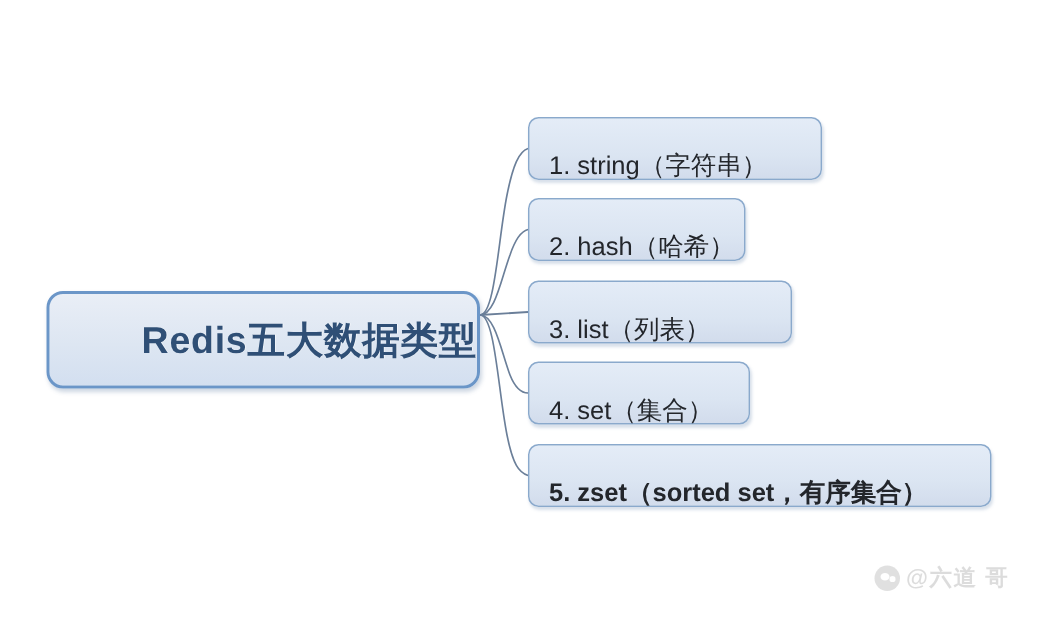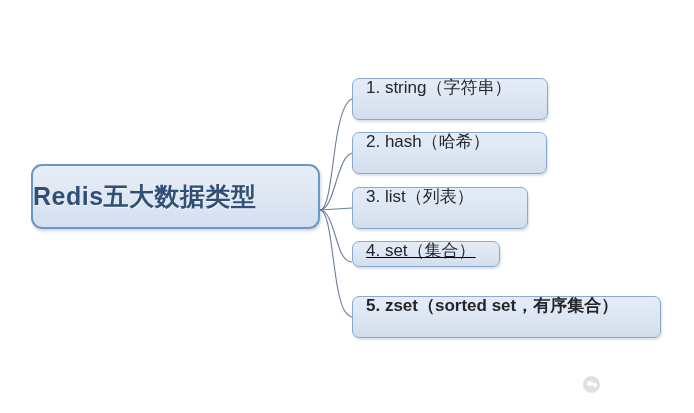--- a/index.html
+++ b/index.html
@@ -25,64 +25,64 @@
     top: 0;
     width: 694px;
     height: 413px;
     pointer-events: none;
   }
 
   
   .root-node {
     position: absolute;
     left: 31px;
-    top: 164px;
+    top: 194px;
     width: 289px;
     height: 65px;
     box-sizing: border-box;
     border: 2px solid #6b96c8;
     border-radius: 11px;
     background: linear-gradient(180deg, #e9eef6 0%, #dde6f2 55%, #d3dff0 100%);
     box-shadow: 1px 2px 3px rgba(90,120,160,0.30);
     display: flex;
     align-items: center;
-    justify-content: flex-start;
+    justify-content: flex-end;
   }
   .root-label {
     font-size: 25px;
     font-weight: bold;
     color: #2f4f76;
     letter-spacing: 0.5px;
     white-space: nowrap;
     text-shadow: 0.5px 0.5px 0 rgba(255,255,255,0.7);
   }
 
   
   .leaf-node {
     position: absolute;
     box-sizing: border-box;
     border: 1px solid #8aa9cc;
     border-radius: 7px;
     background: linear-gradient(180deg, #e4ecf7 0%, #dbe5f2 60%, #d2dcec 100%);
     box-shadow: 1px 2px 2px rgba(100,130,170,0.25);
     display: flex;
-    align-items: flex-start;
+    align-items: flex-end;
     padding-left: 13px;
   }
   .leaf-label {
     font-size: 17px;
     color: #23262b;
     white-space: nowrap;
     line-height: 1;
   }
 
   .leaf-1 { left: 352px; top: 78px;  width: 196px; height: 42px; }
-  .leaf-2 { left: 352px; top: 132px; width: 195px; height: 42px; }
+  .leaf-2 { left: 352px; top: 132px; width: 145px; height: 42px; }
   .leaf-3 { left: 352px; top: 187px; width: 176px; height: 42px; }
-  .leaf-4 { left: 352px; top: 241px; width: 148px; height: 26px; text-decoration: underline; }
+  .leaf-4 { left: 352px; top: 241px; width: 148px; height: 42px; }
   .leaf-5 { left: 352px; top: 296px; width: 309px; height: 42px; font-weight: bold; }
 
   
   .watermark {
     position: absolute;
     left: 583px;
     top: 376px;
     display: flex;
     align-items: center;
     gap: 4px;
@@ -159,15 +159,16 @@
   <div class="leaf-node leaf-4">
     <span class="leaf-label">4. set（集合）</span>
   </div>
 
   <div class="leaf-node leaf-5">
     <span class="leaf-label">5. zset（sorted set，有序集合）</span>
   </div>
 
   <div class="watermark">
     <span class="wm-logo"></span>
+    <span class="wm-text">@六道 哥</span>
   </div>
 
 </div>
 
 </body></html>

